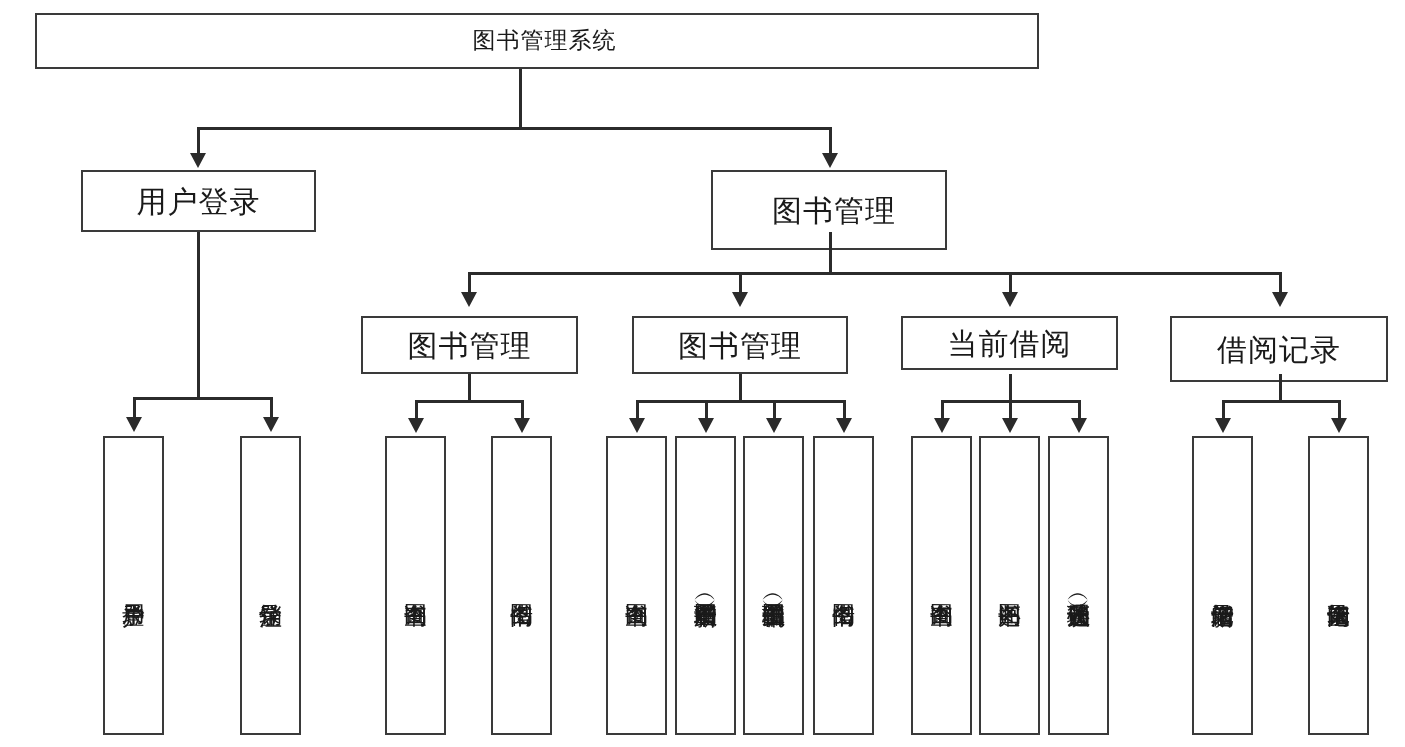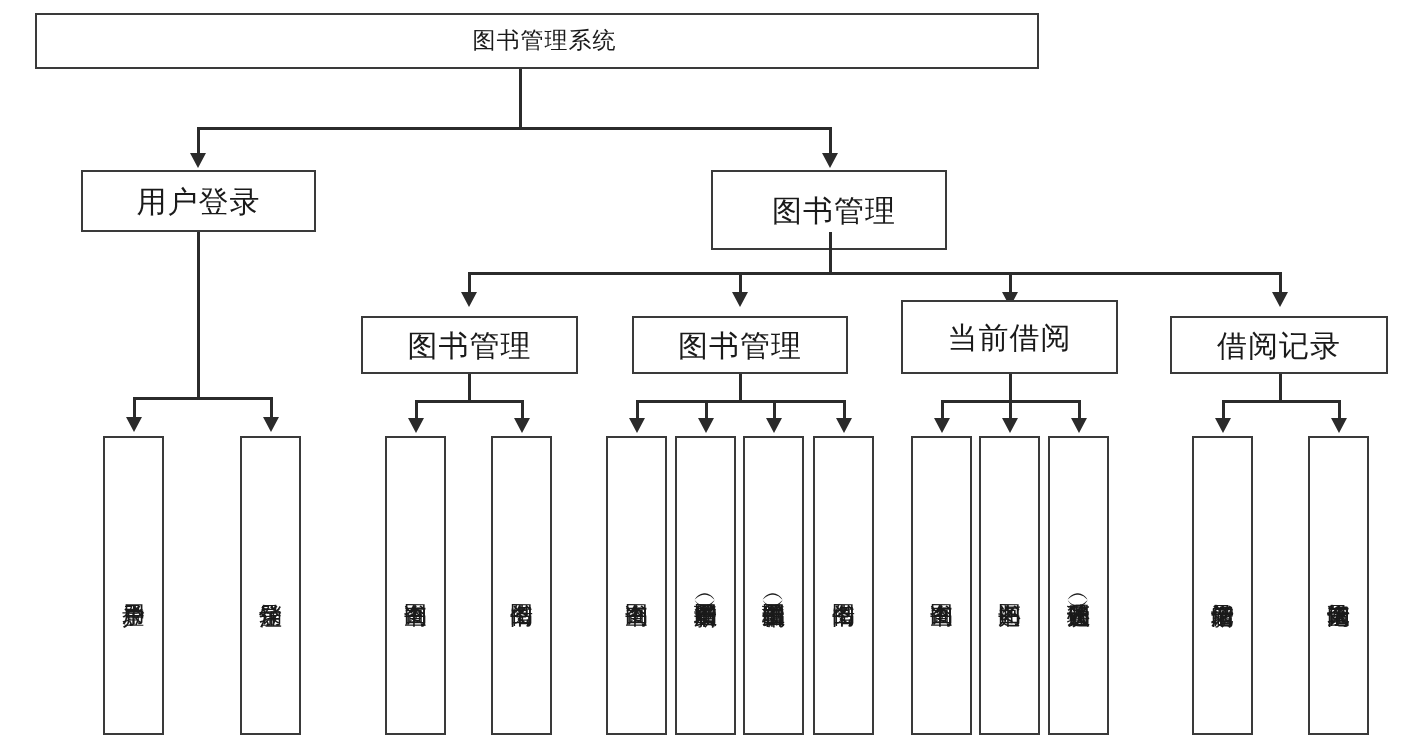--- a/index.html
+++ b/index.html
@@ -123,24 +123,24 @@
   <div class="arrow" style="left:1002px; top:292px;"></div>
   <div class="vline" style="left:1279px; top:272px; height:22px;"></div>
   <div class="arrow" style="left:1272px; top:292px;"></div>
 
   <div class="node horiz" style="left:361px; top:316px; width:217px; height:58px;">
     <span class="hlabel">图书管理</span>
   </div>
   <div class="node horiz" style="left:632px; top:316px; width:216px; height:58px;">
     <span class="hlabel">图书管理</span>
   </div>
-  <div class="node horiz" style="left:901px; top:300px; width:217px; height:74px;">
+  <div class="node horiz" style="left:901px; top:316px; width:217px; height:54px;">
     <span class="hlabel">当前借阅</span>
   </div>
-  <div class="node horiz" style="left:1170px; top:316px; width:218px; height:58px;">
+  <div class="node horiz" style="left:1170px; top:316px; width:218px; height:66px;">
     <span class="hlabel">借阅记录</span>
   </div>
 
   <div class="vline" style="left:468px; top:374px; height:28px;"></div>
   <div class="hline" style="left:415px; top:400px; width:106px;"></div>
   <div class="vline" style="left:415px; top:400px; height:20px;"></div>
   <div class="arrow" style="left:408px; top:418px;"></div>
   <div class="vline" style="left:521px; top:400px; height:20px;"></div>
   <div class="arrow" style="left:514px; top:418px;"></div>
 

